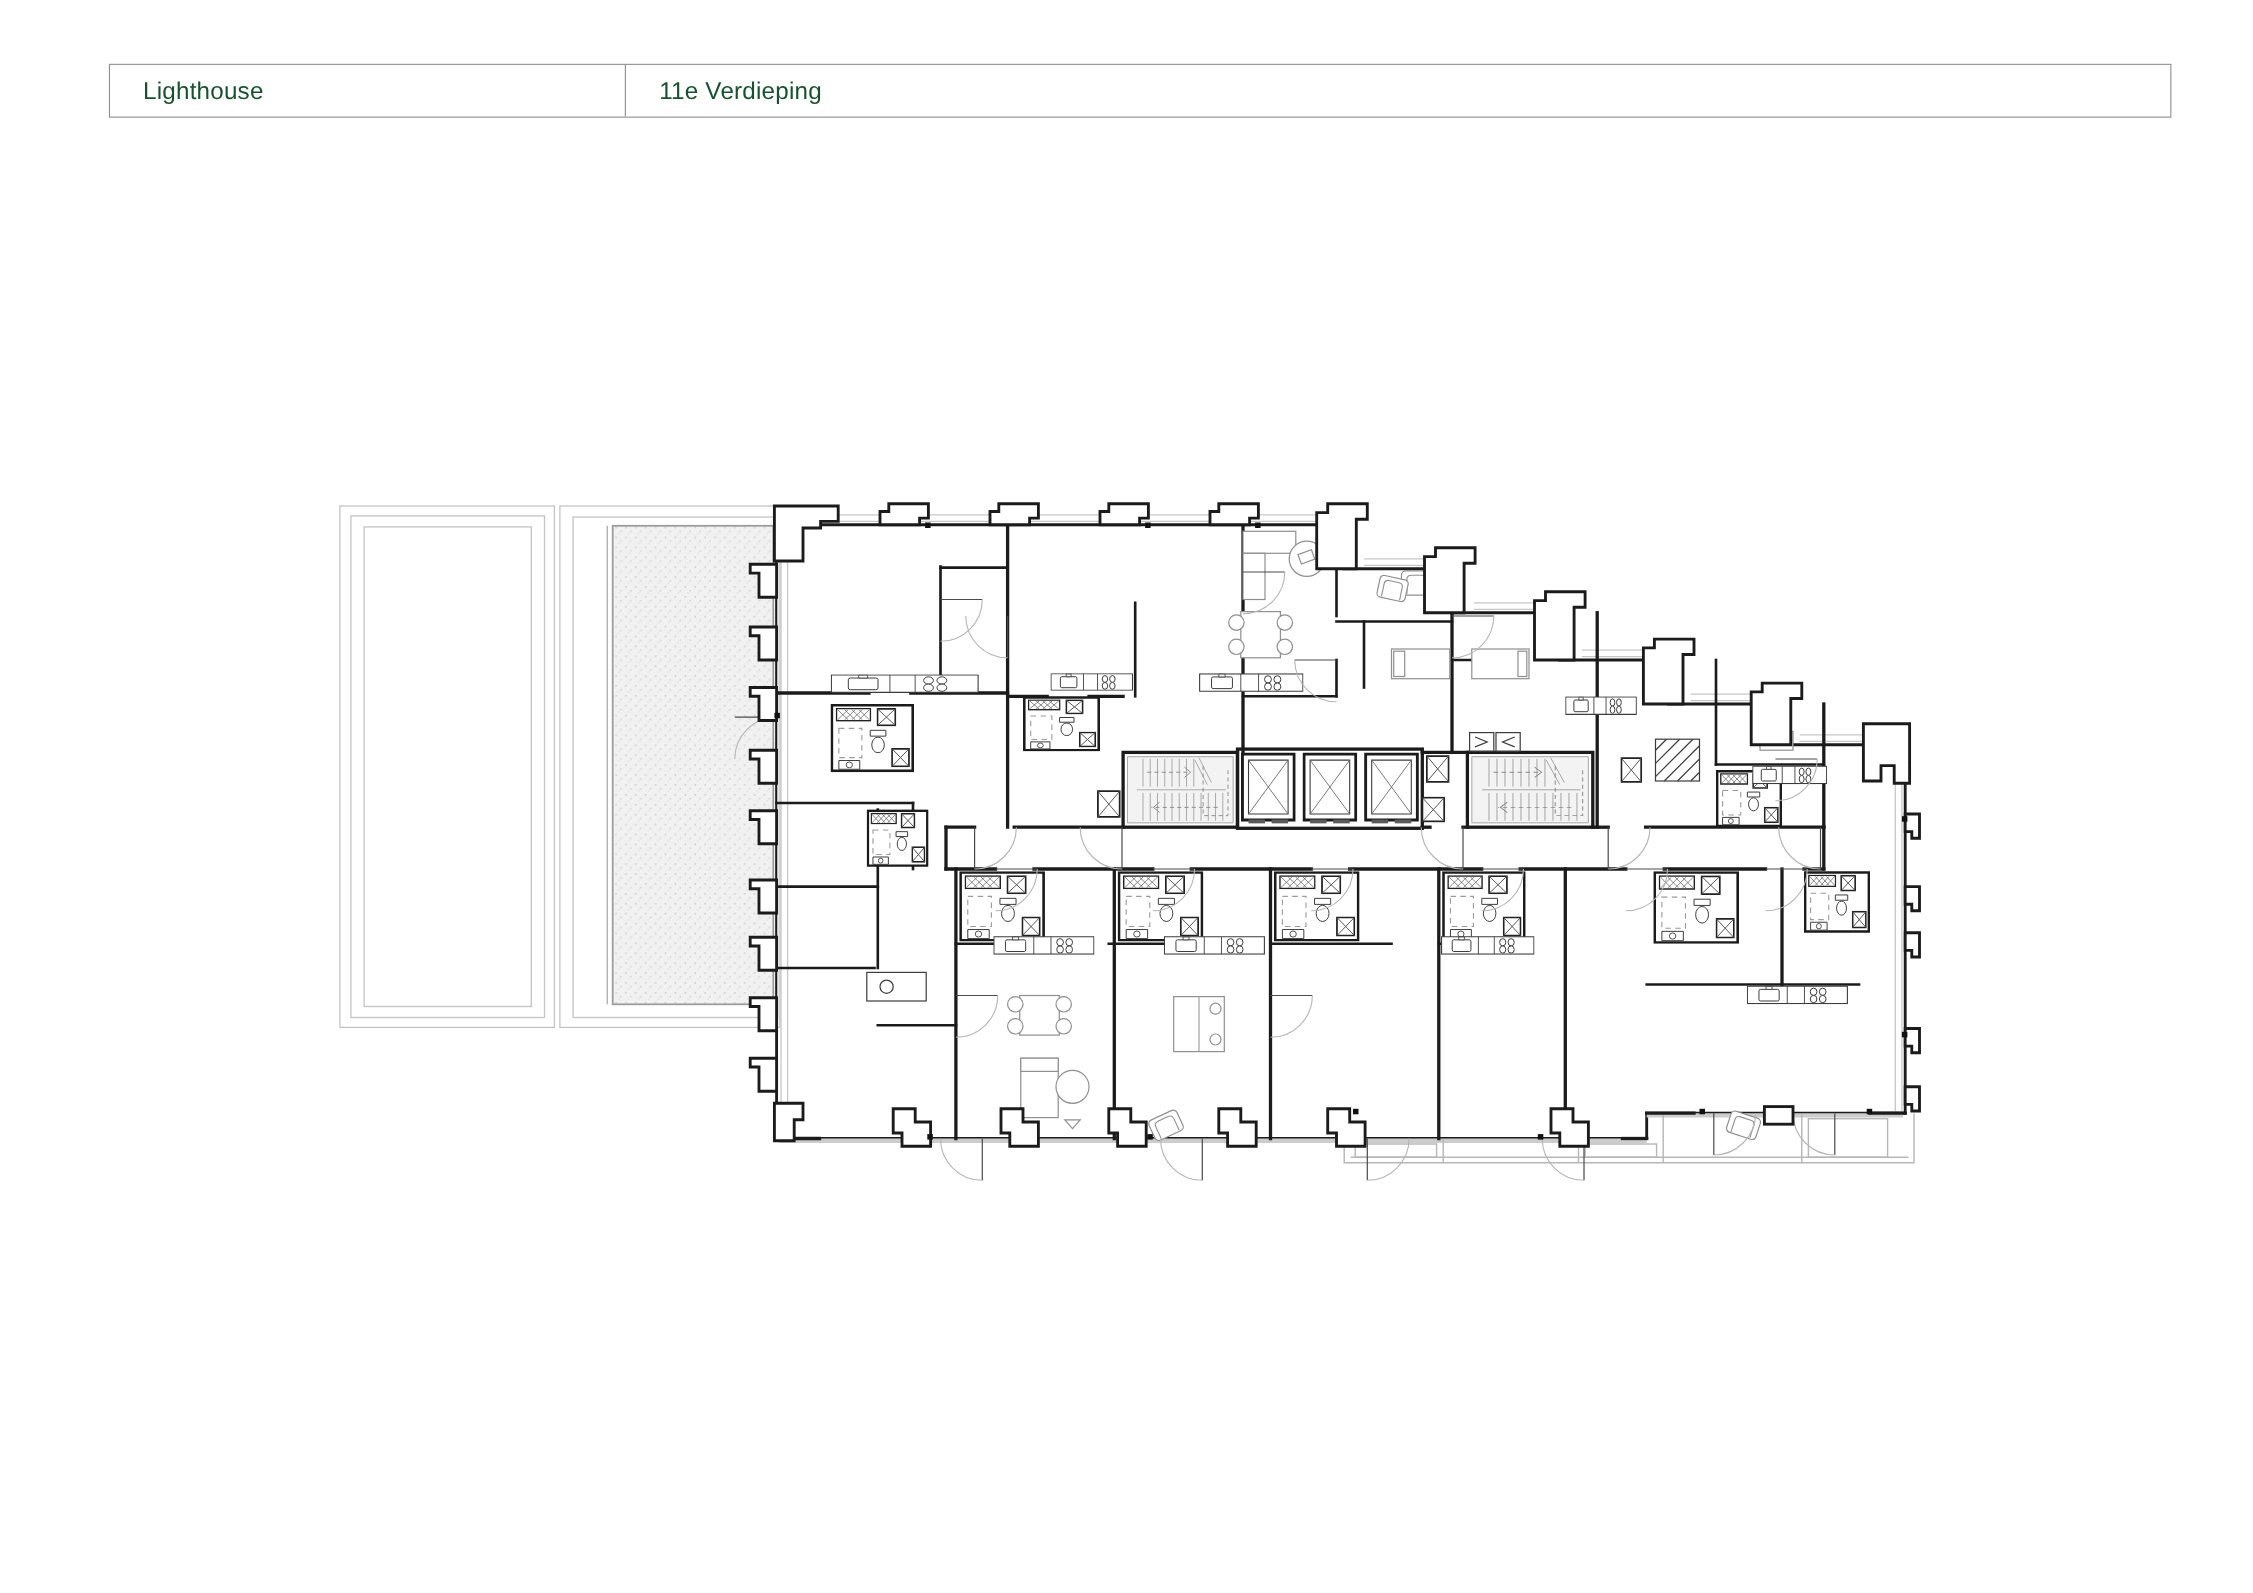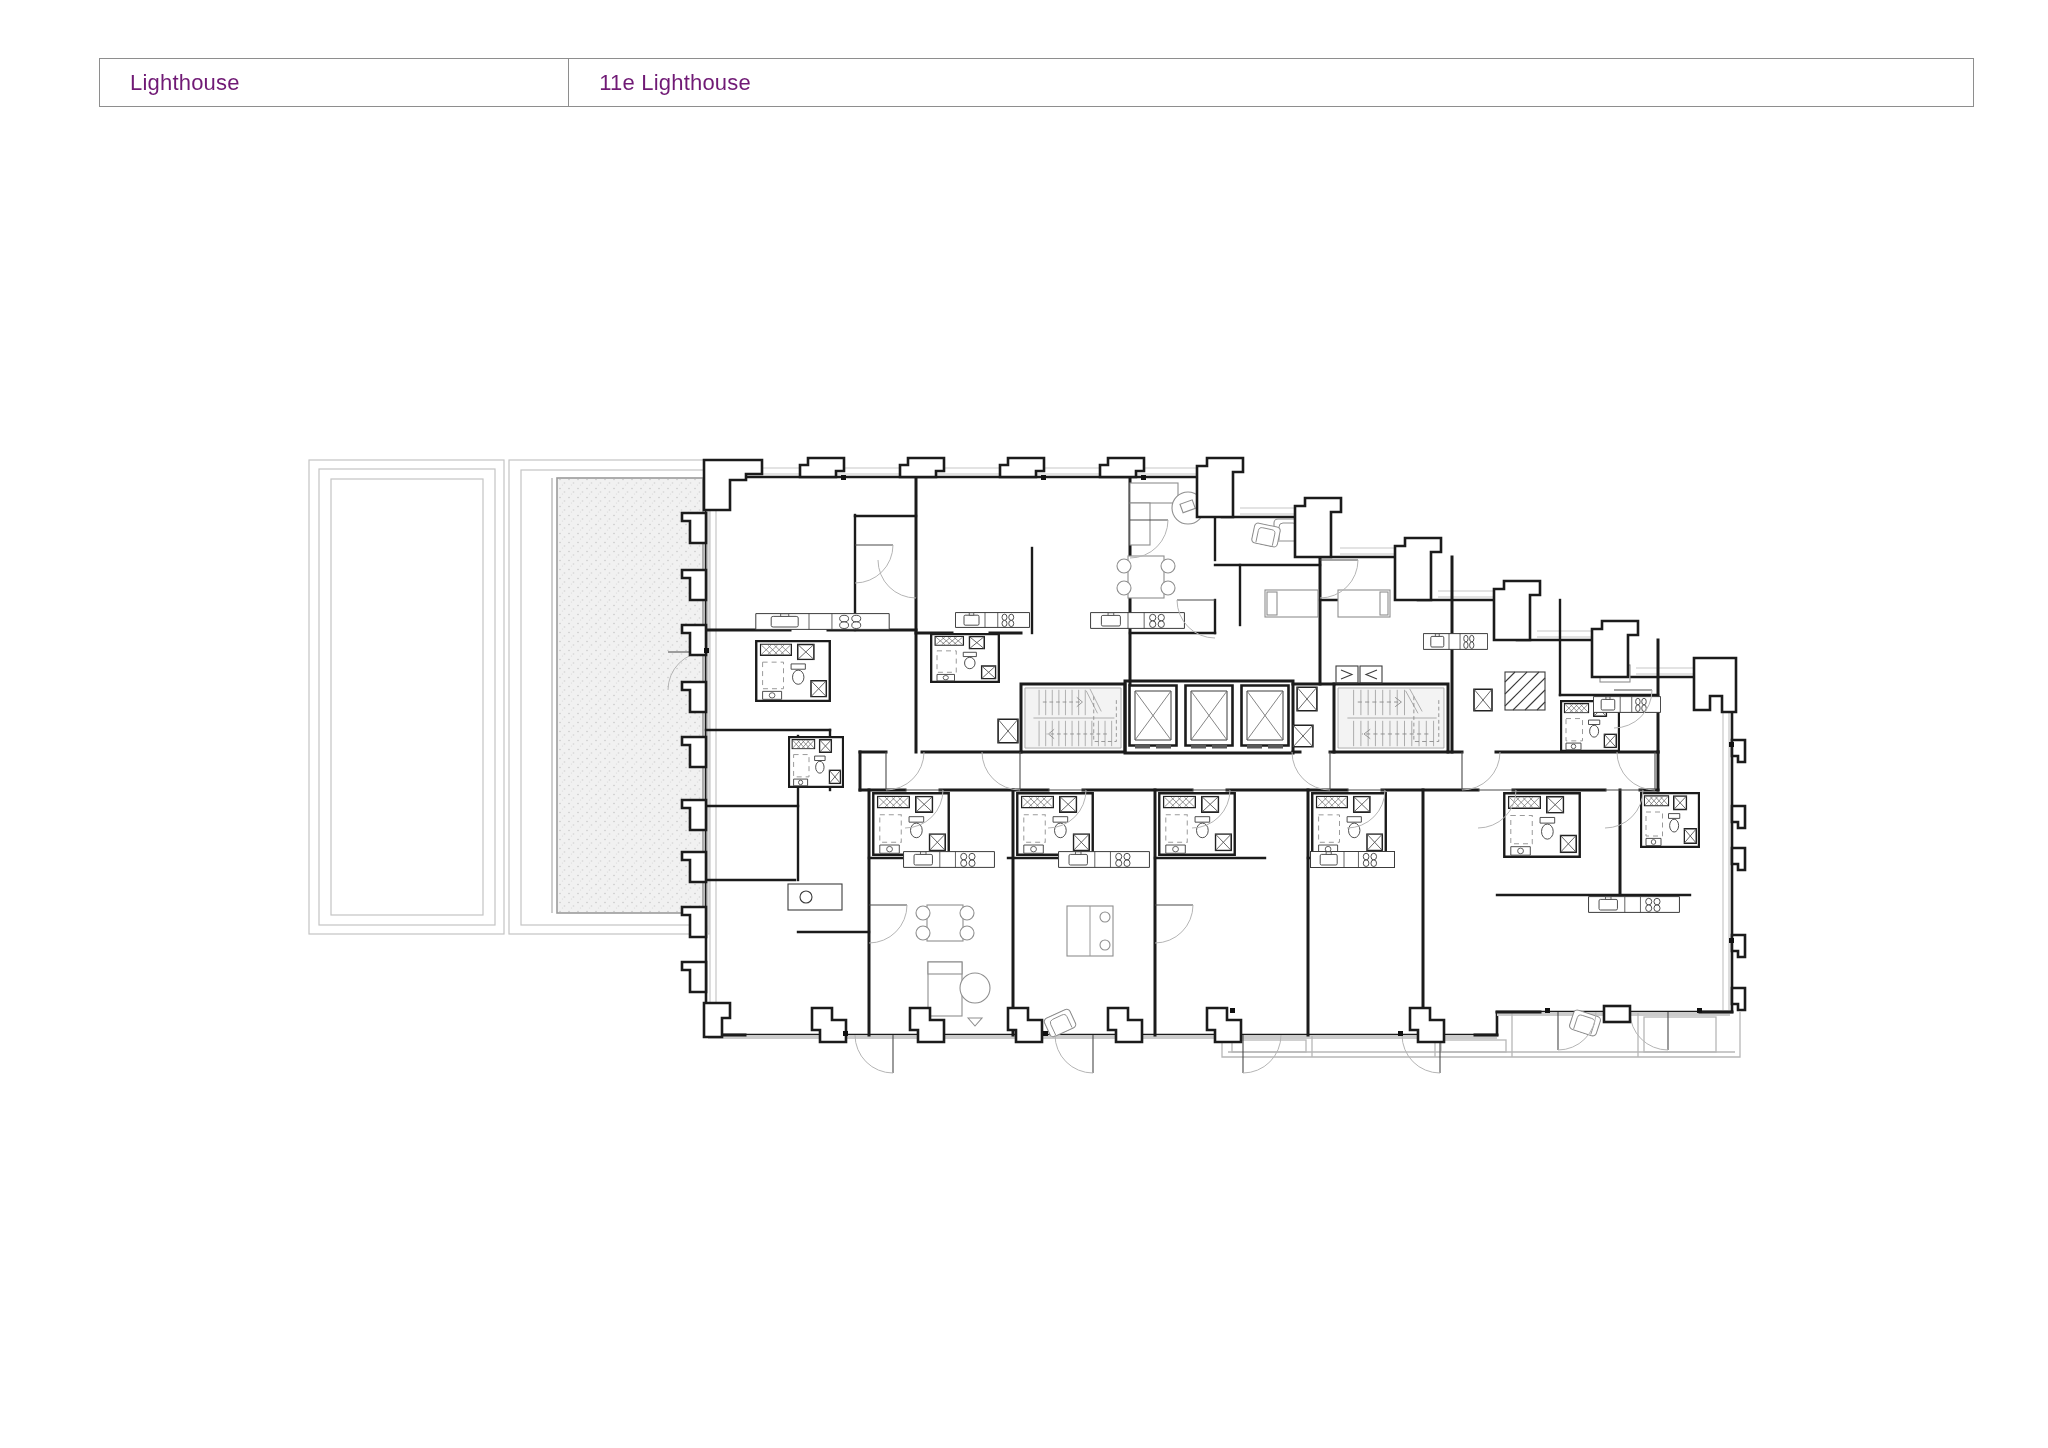--- a/index.html
+++ b/index.html
@@ -11,21 +11,21 @@
     overflow:hidden;
   }
   .title-block{
     position:absolute;left:99px;top:58px;width:1875px;height:49px;
     display:grid;grid-template-columns:1fr 1fr 1fr 1fr;
     border:1px solid #8e8e8e;background:#fff;box-sizing:border-box;
   }
   .title-cell{
     display:flex;align-items:center;
     padding-left:30px;
-    font-size:22px;letter-spacing:0.2px;color:#701a75;
+    font-size:22px;letter-spacing:0.2px;color:#14532d;
     border-left:1px solid #8e8e8e;box-sizing:border-box;
     white-space:nowrap;
   }
   .title-cell:first-child{border-left:none;}
   .plan-wrap{position:absolute;left:0;top:0;width:2048px;height:1448px;}
   svg{display:block;}
   
   .w3{stroke:#1b1b1b;stroke-width:3;fill:none;stroke-linecap:square;}
   .w25{stroke:#1b1b1b;stroke-width:2.4;fill:none;stroke-linecap:square;}
   .thin{stroke:#3c3c3c;stroke-width:1.1;fill:none;}
@@ -33,21 +33,21 @@
   .mid{stroke:#9a9a9a;stroke-width:1;fill:none;}
   .furn{stroke:#8f8f8f;stroke-width:1.1;fill:#ffffff;}
 </style>
 </head>
 <body>
 
 <div class="page">
 
   <div class="title-block">
     <div class="title-cell">Lighthouse</div>
-    <div class="title-cell">11e Lighthouse</div>
+    <div class="title-cell">11e Verdieping</div>
   </div>
 
   <div class="plan-wrap">
   <svg viewBox="0 0 2048 1448" width="2048" height="1448" xmlns="http://www.w3.org/2000/svg">
     <defs>
       <pattern id="speckle" width="9" height="9" patternUnits="userSpaceOnUse">
         <rect width="9" height="9" fill="#f1f1f1"></rect>
         <circle cx="2" cy="2.5" r="0.8" fill="#c9c9c9"></circle>
         <circle cx="6.5" cy="6" r="0.8" fill="#d4d4d4"></circle>
         <circle cx="4.5" cy="8" r="0.6" fill="#d9d9d9"></circle>

